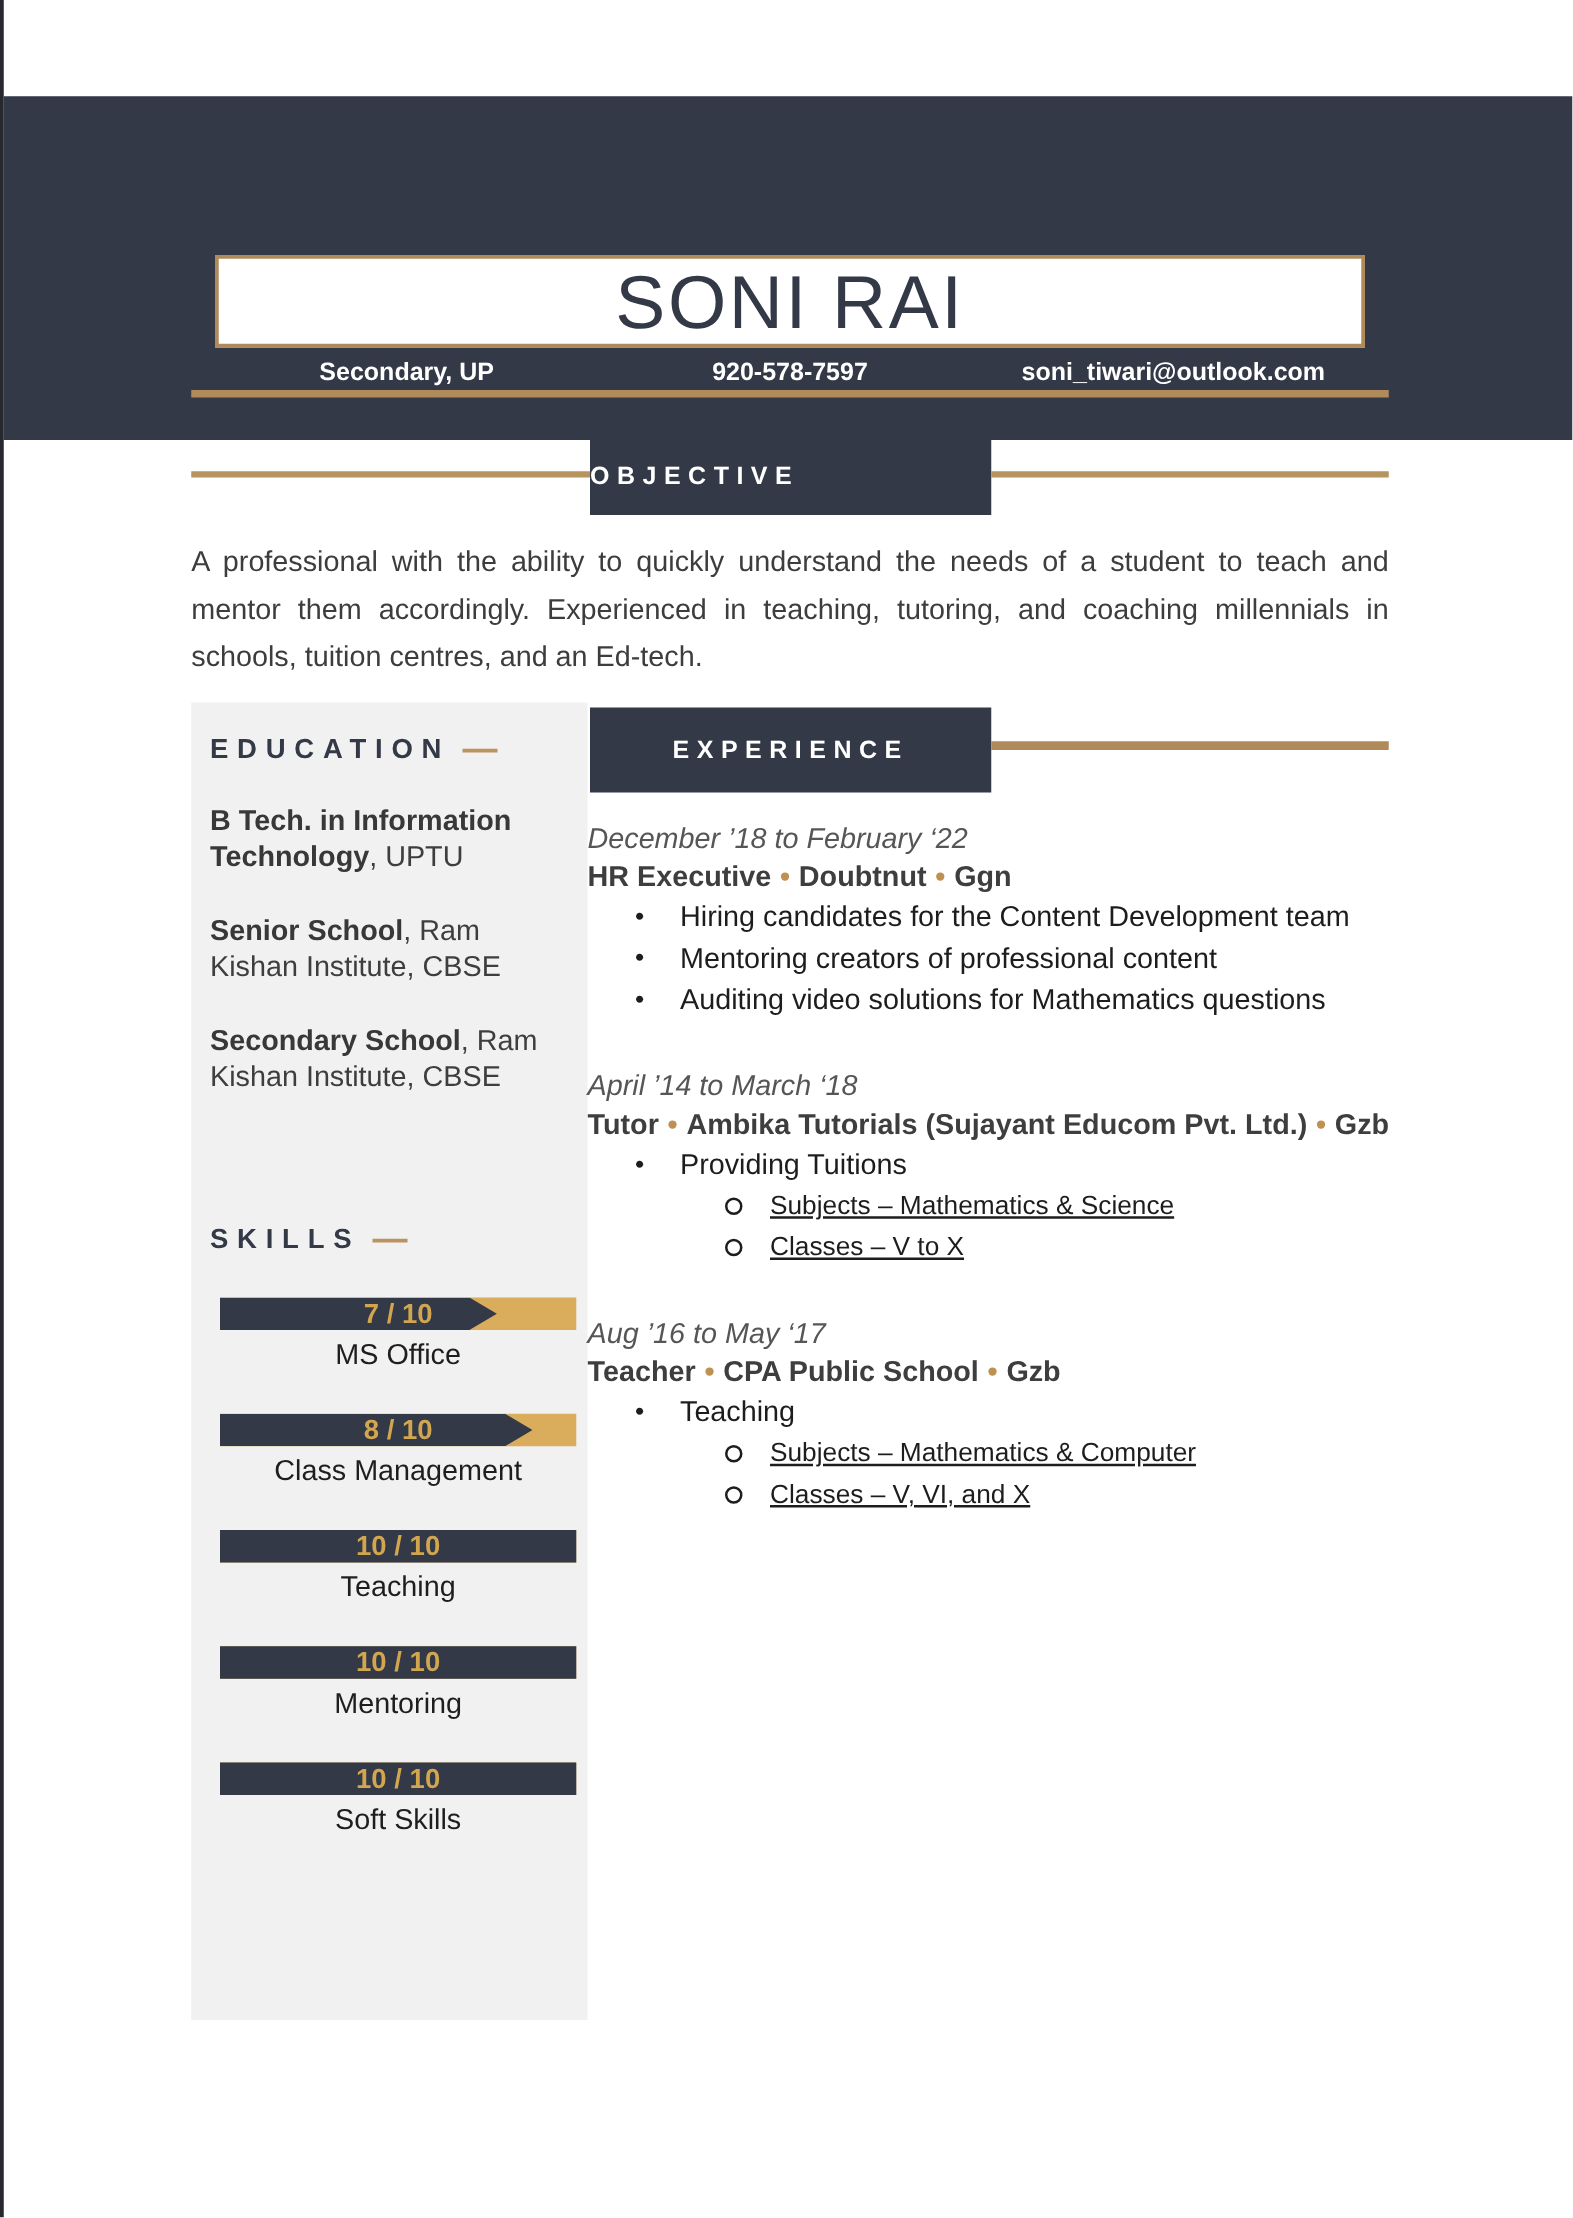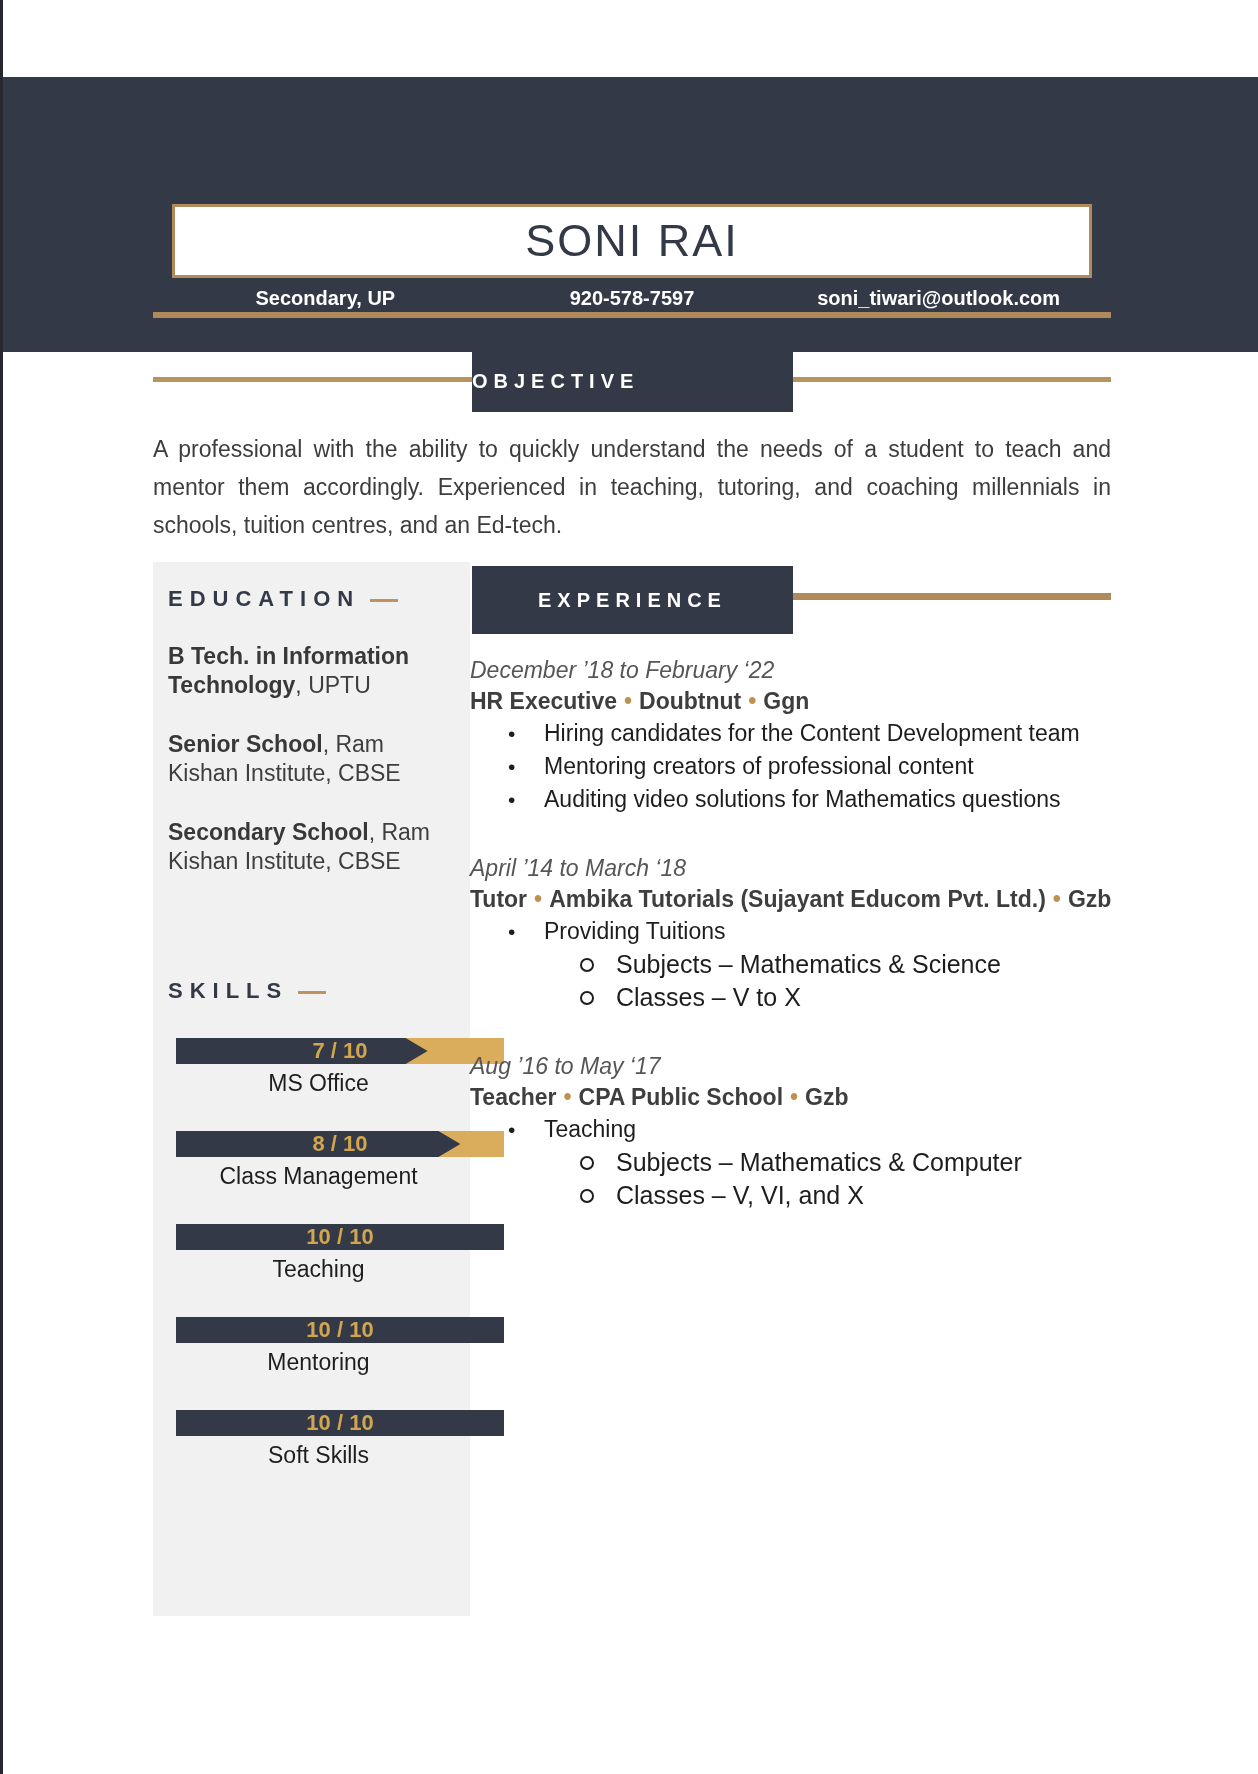--- a/index.html
+++ b/index.html
@@ -8,21 +8,21 @@
     font-family:"Liberation Sans","DejaVu Sans",sans-serif;
     -webkit-font-smoothing:antialiased;overflow:hidden;
   }
   .left-edge{position:absolute;left:0;top:0;width:3px;height:1774px;background:#26282e;}
   
   .band{position:absolute;left:3px;top:77px;width:1255px;height:275px;background:#333946;}
   .name-box{
     position:absolute;left:172px;top:204px;width:920px;height:74px;box-sizing:border-box;
     background:#ffffff;border:3px solid #b18a5b;display:flex;align-items:center;justify-content:center;
   }
-  .name-box span{font-size:45px;letter-spacing:2px;color:#333946;text-align:right;}
+  .name-box span{font-size:60px;letter-spacing:2px;color:#333946;text-align:right;}
   .contact-row{
     position:absolute;left:172px;top:284px;width:920px;height:28px;
     display:grid;grid-template-columns:1fr 1fr 1fr;align-items:center;
   }
   .contact-row span{color:#ffffff;font-weight:bold;font-size:20px;text-align:center;}
   .contact-line{position:absolute;left:153px;top:312px;width:958px;height:6px;background:#b18a5b;}
   
   .obj-tab{
     position:absolute;left:472px;top:351px;width:321px;height:61px;background:#333946;
     display:flex;align-items:center;
@@ -38,21 +38,21 @@
   .sidebar{
     position:absolute;left:153px;top:562px;width:317px;height:1054px;background:#f1f1f1;
     box-sizing:border-box;padding:24px 15px 0 15px;
   }
   .side-header{font-size:22px;font-weight:bold;letter-spacing:7px;color:#333946;white-space:nowrap;}
   .dash{display:inline-block;width:28px;height:3px;background:#bb9260;vertical-align:middle;margin-left:10px;}
   .edu-item{margin-top:30px;font-size:23px;line-height:29px;color:#3e3e3e;width:292px;}
   .edu-item b{color:#383838;}
   .skills-header{margin-top:102px;}
   .skill{margin-top:34px;width:285px;margin-left:8px;}
-  .skill-bar{position:relative;width:328px;height:26px;background:#d9ad5c;}
+  .skill-bar{position:relative;width:285px;height:26px;background:#d9ad5c;}
   .skill-fill{
     position:absolute;left:0;top:0;height:26px;background:#333946;
     clip-path:polygon(0 0,calc(100% - 22px) 0,100% 50%,calc(100% - 22px) 100%,0 100%);
   }
   .skill-fill.full{clip-path:none;}
   .skill-score{
     position:absolute;left:0;top:0;width:100%;height:26px;display:flex;align-items:center;justify-content:center;
     color:#d2a64e;font-weight:bold;font-size:22px;
   }
   .skill-label{text-align:center;font-size:23px;color:#1e1e1e;margin-top:5px;line-height:28px;}
@@ -62,21 +62,21 @@
     display:flex;align-items:center;justify-content:center;
   }
   .exp-line{position:absolute;left:793px;top:593px;width:318px;height:7px;background:#b18a5b;}
   .exp-content{position:absolute;left:470px;top:655px;width:648px;}
   .job{margin-bottom:37px;}
   .job-date{font-style:italic;font-size:23px;color:#565656;line-height:31px;}
   .job-title{font-size:23px;font-weight:bold;color:#3e3e3e;line-height:31px;}
   .sep-dot{color:#bf9150;margin:0 7px;font-weight:bold;}
   .b-row{display:flex;font-size:23px;color:#1d1d1d;line-height:33px;}
   .b-row .marker{width:36px;margin-left:38px;flex:none;font-size:21px;}
-  .sb-row{display:flex;font-size:25px;color:#1d1d1d;line-height:33px;}
+  .sb-row{display:flex;font-size:21px;color:#1d1d1d;line-height:33px;text-decoration:underline;}
   .sb-row .omarker{flex:none;width:10px;height:10px;border:2px solid #1d1d1d;border-radius:50%;
     margin-left:110px;margin-right:22px;margin-top:10px;}
 </style>
 </head>
 <body>
 
 <div class="left-edge"></div>
 
 <div class="band"></div>
 <div class="name-box">

